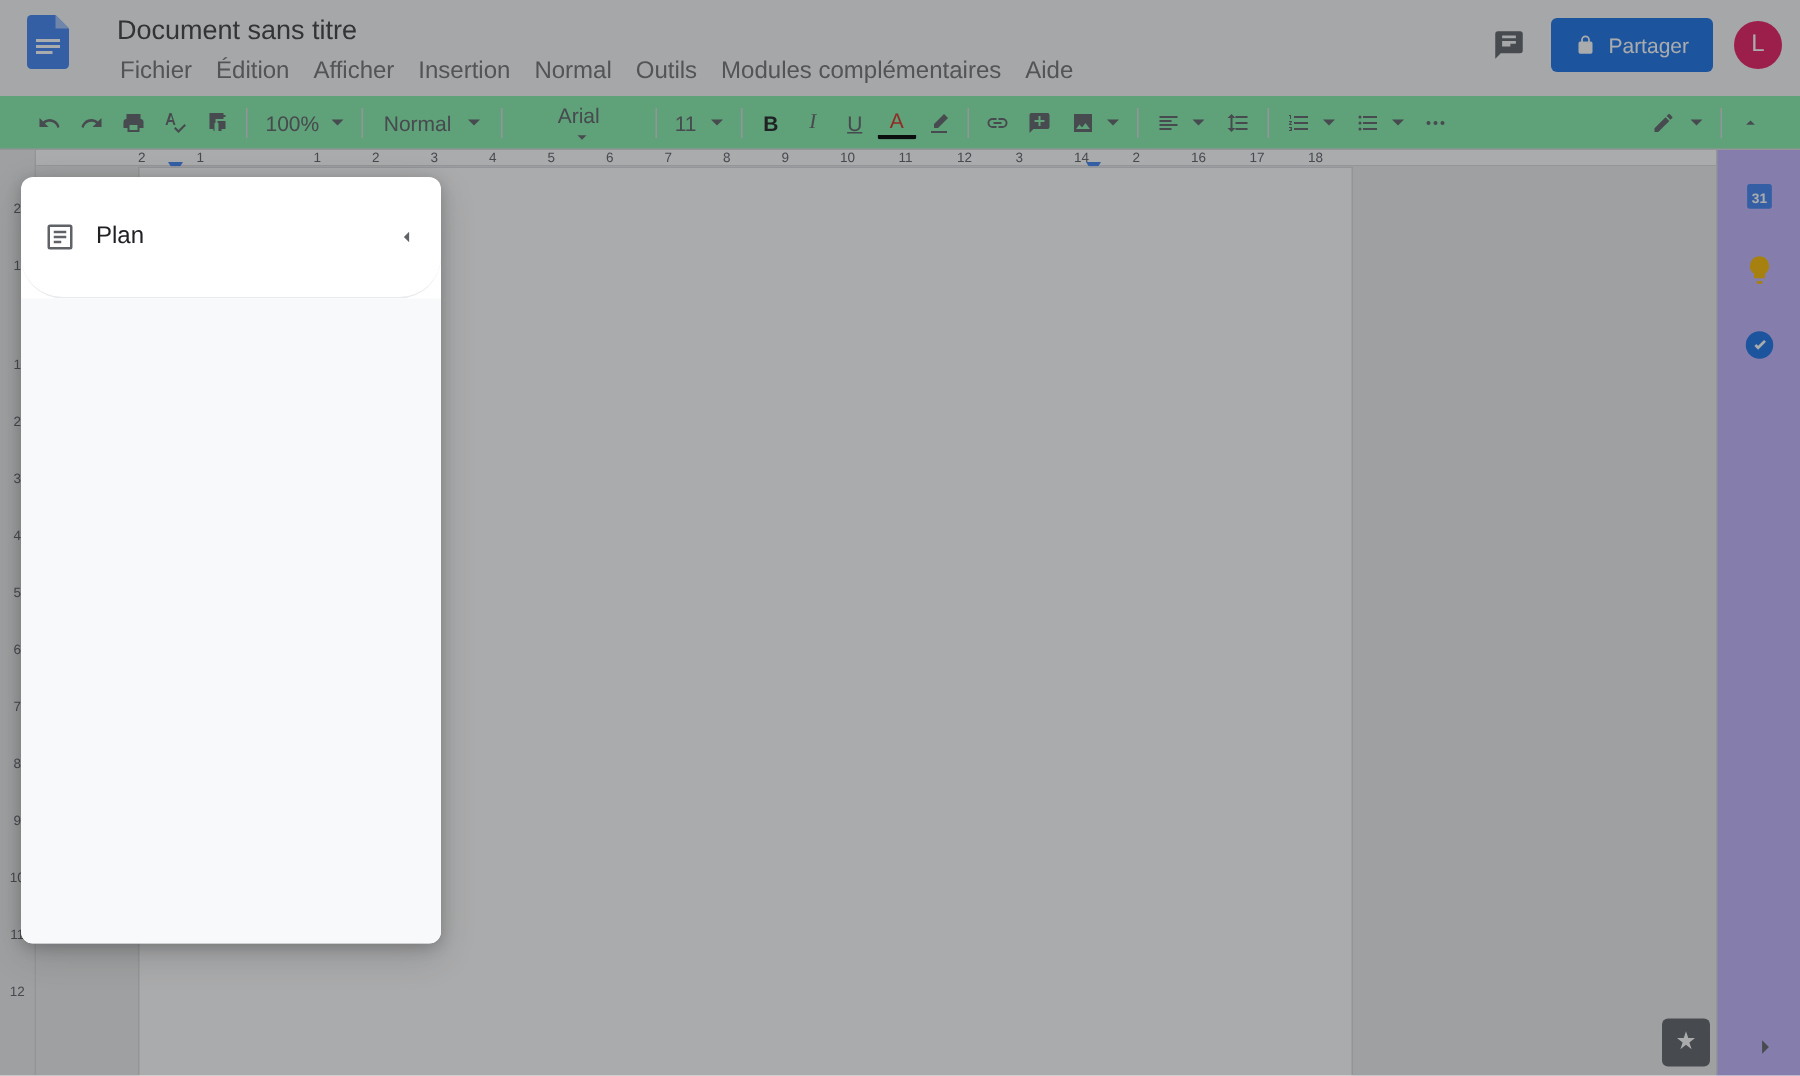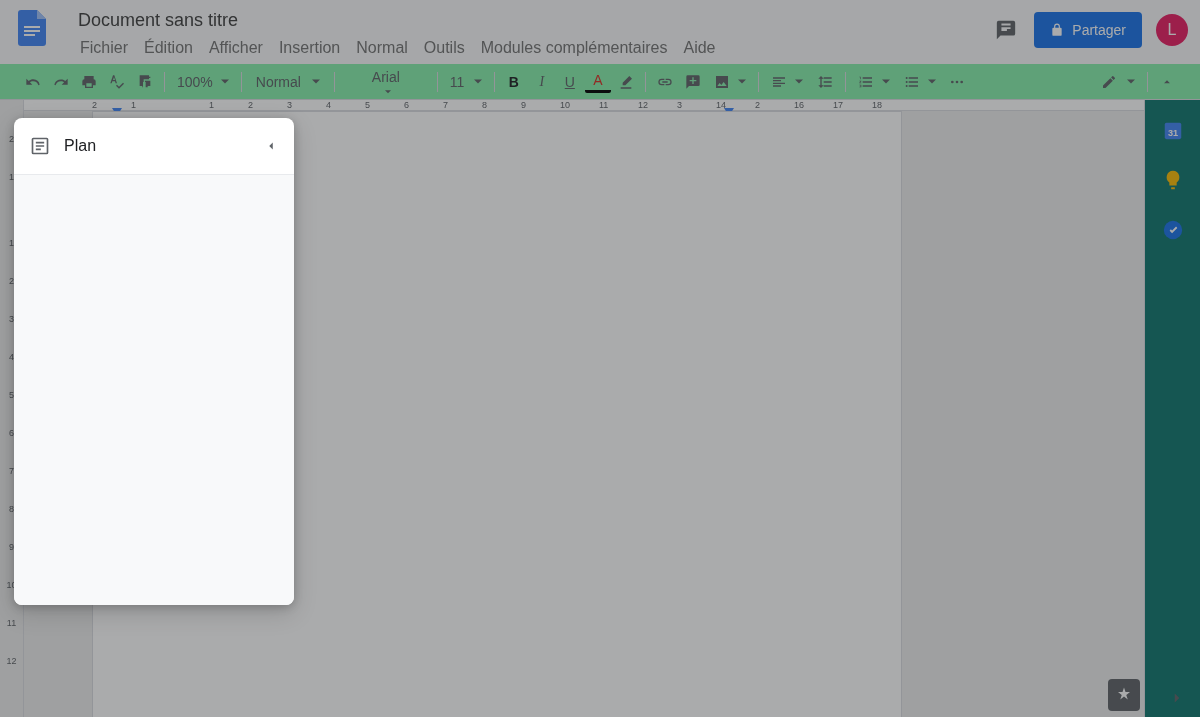--- a/index.html
+++ b/index.html
@@ -37,31 +37,31 @@
 .left-ruler span { transform: none; }
 
 .ruler { height: 16px; background: #fff; border-bottom: 1px solid #dadce0; position: relative; display:flex; align-items:center; padding-left:68px; font-size:9px; color:#5f6368; }
 .ruler .tick { display:inline-flex; width:39px; align-items:center; gap:4px; }
 .ruler .marker-down { position:absolute; left:88px; top:8px; }
 .ruler .marker-down2 { position:absolute; left:700px; top:8px; }
 
 .doc-area { flex:1; background:#eee; position:relative; }
 .page { background:#fff; margin: 0 0 0 68px; width: 810px; height: 1000px; border:1px solid #dadce0; }
 
-.right-side { width: 56px; background: #0f766e; border-left:1px solid #dadce0; display:flex; flex-direction:column; align-items:center; padding-top:16px; gap:22px; }
+.right-side { width: 56px; background: #c4b5fd; border-left:1px solid #dadce0; display:flex; flex-direction:column; align-items:center; padding-top:16px; gap:22px; }
 .side-icon { width:28px; height:28px; display:flex; align-items:center; justify-content:center; cursor:pointer; border-radius:50%; }
 
 .bottom-right { position:absolute; bottom:6px; right:60px; display:flex; gap:10px; align-items:center; }
 .explore-btn { width:32px; height:32px; background:#5f6368; display:flex; align-items:center; justify-content:center; border-radius:4px; cursor:pointer; }
 .expand-side { position:absolute; bottom:10px; right:14px; cursor:pointer; color:#5f6368; }
 
 .dim-overlay { position:absolute; inset:0; background:rgba(32,33,36,0.38); z-index:5; }
 
 .outline-panel { position:absolute; left:14px; top:118px; width:280px; background:#fff; border-radius:8px; box-shadow:0 2px 10px rgba(0,0,0,0.2), 0 8px 24px rgba(0,0,0,0.15); z-index:10; overflow:hidden; }
-.outline-header { display:flex; align-items:center; padding:18px 16px; gap:14px; border-bottom:1px solid #e8eaed; }
+.outline-header { display:flex; align-items:center; padding:30px 16px; gap:14px; border-bottom:1px solid #e8eaed;border-radius:28px; }
 .outline-header .title { font-size:16px; color:#202124; flex:1; }
 .outline-header .collapse { color:#5f6368; cursor:pointer; }
 .outline-body { padding:16px 18px 22px; font-size:13px; color:#5f6368; line-height:1.5; }
 .outline-body-continuation { background:#f8f9fa; height:430px; }
 
 svg { display:block; }
 .page-ruler-container{ display:flex; flex-direction:column; flex:1; position:relative; overflow:hidden;}
 </style>
 </head>
 <body>

